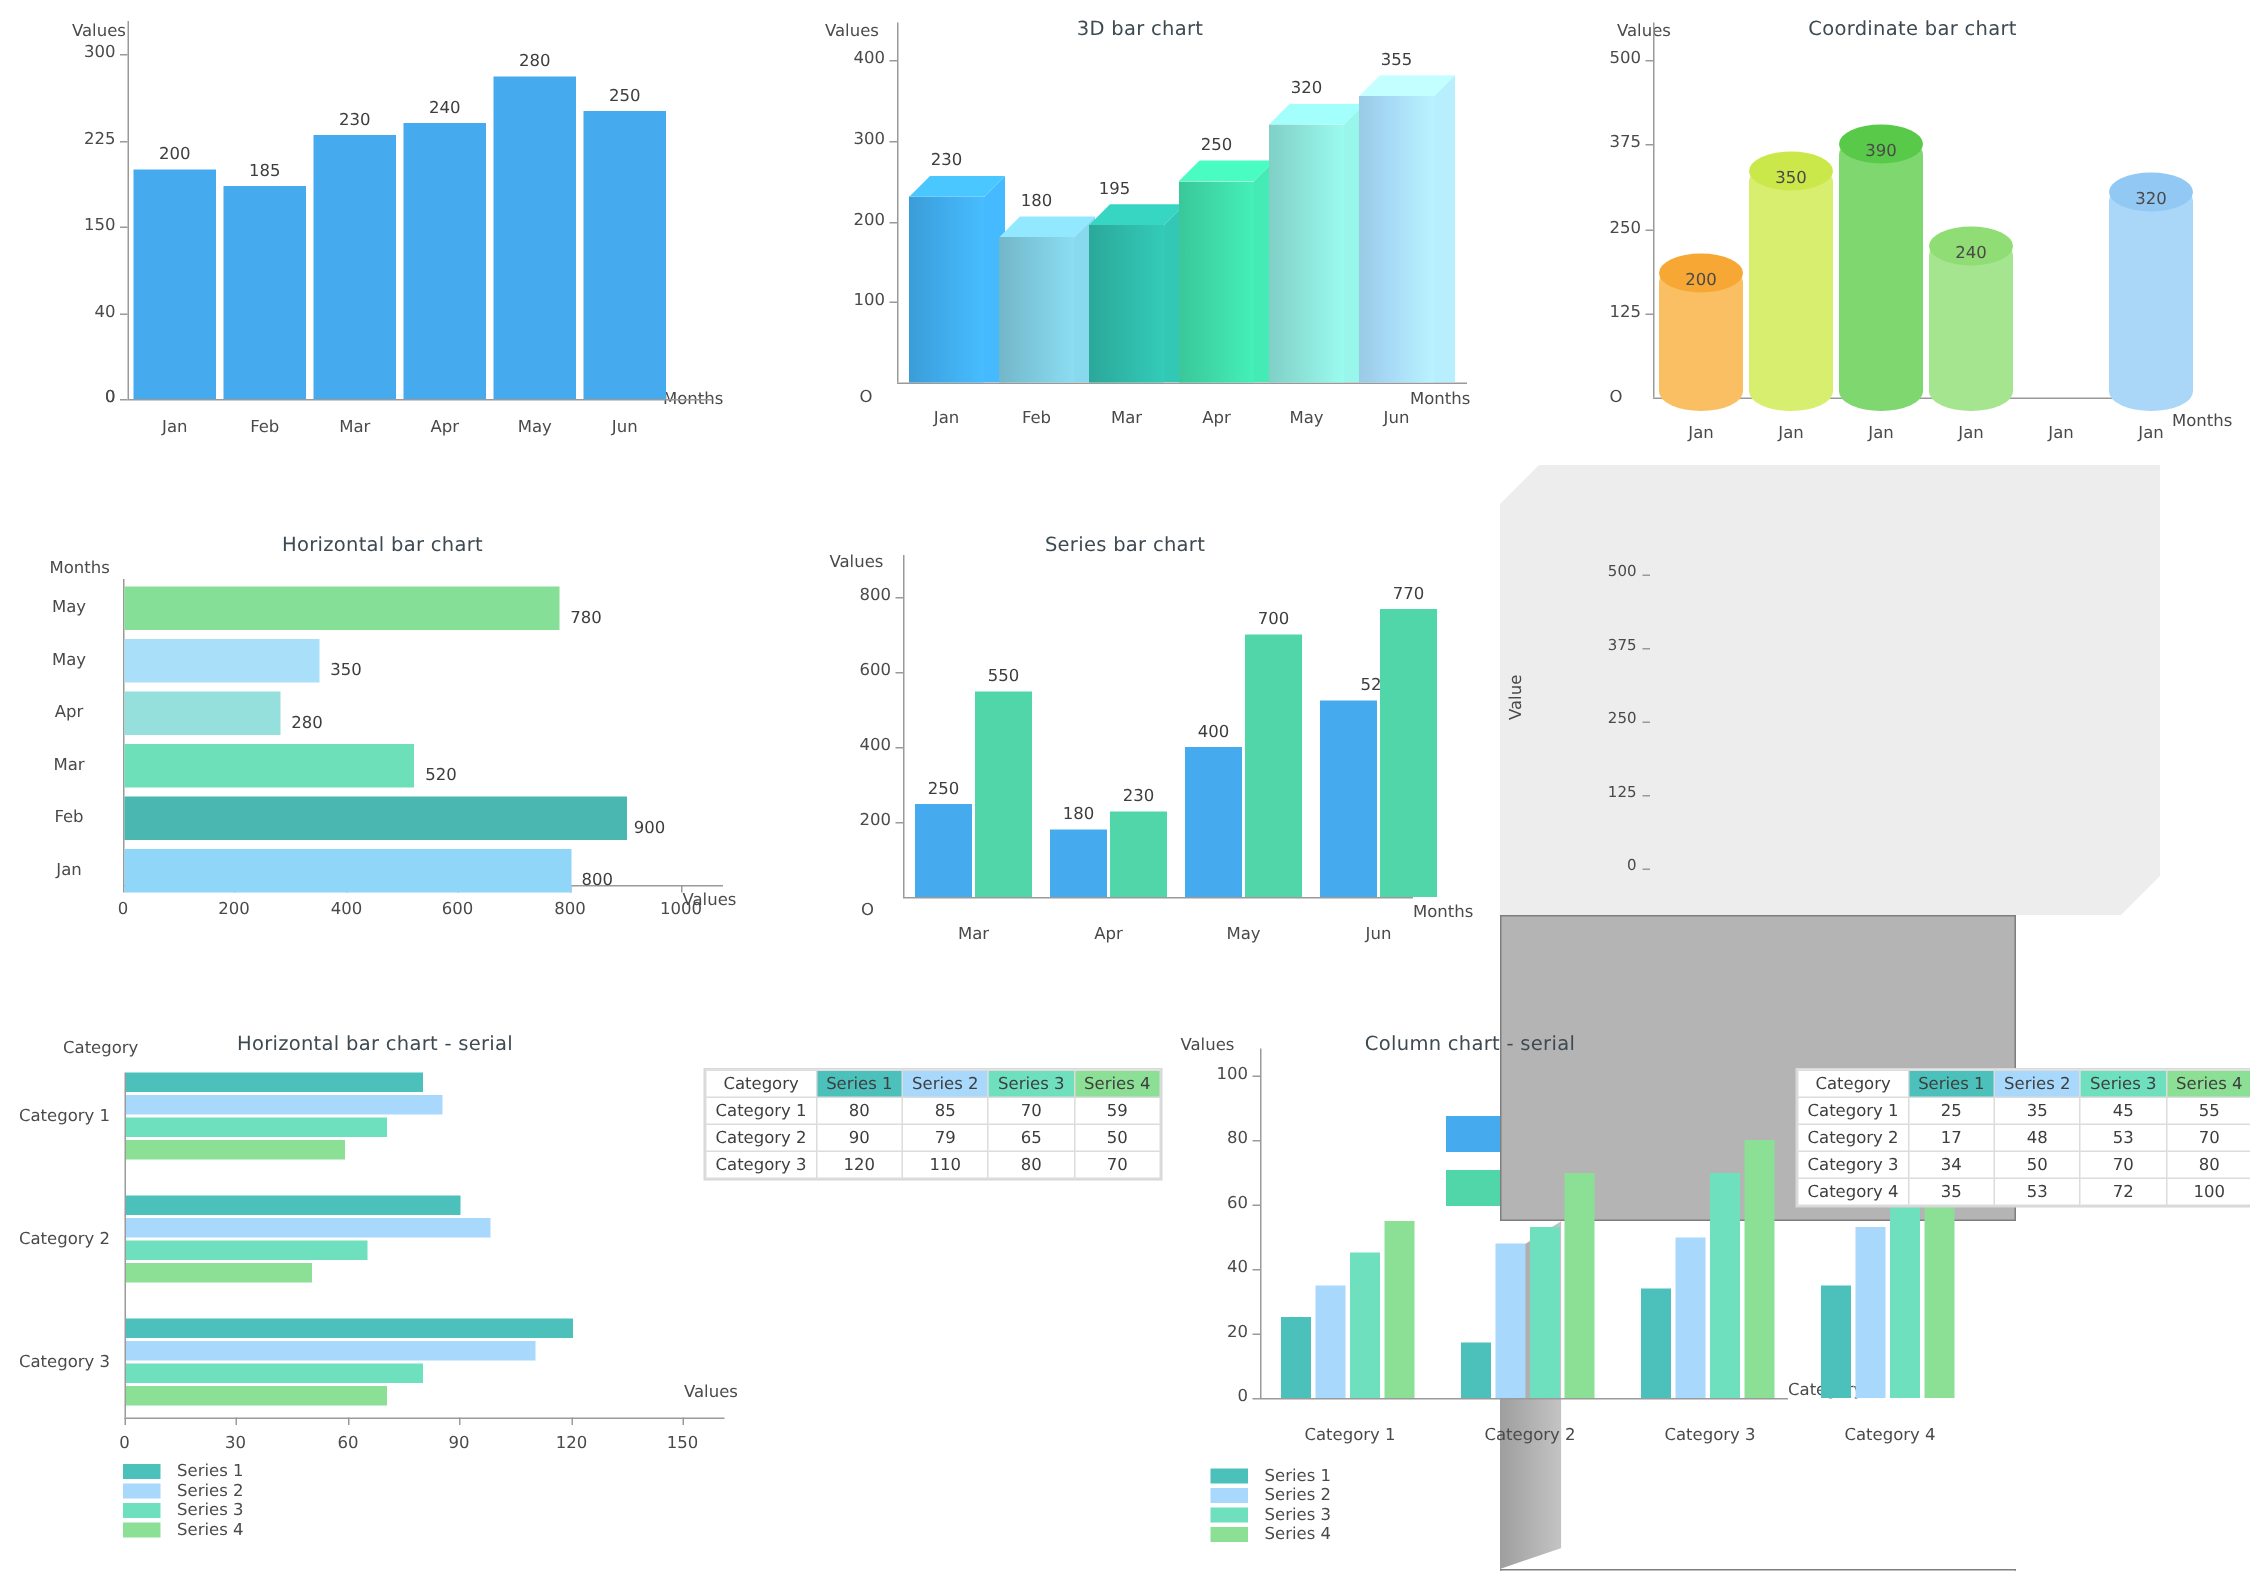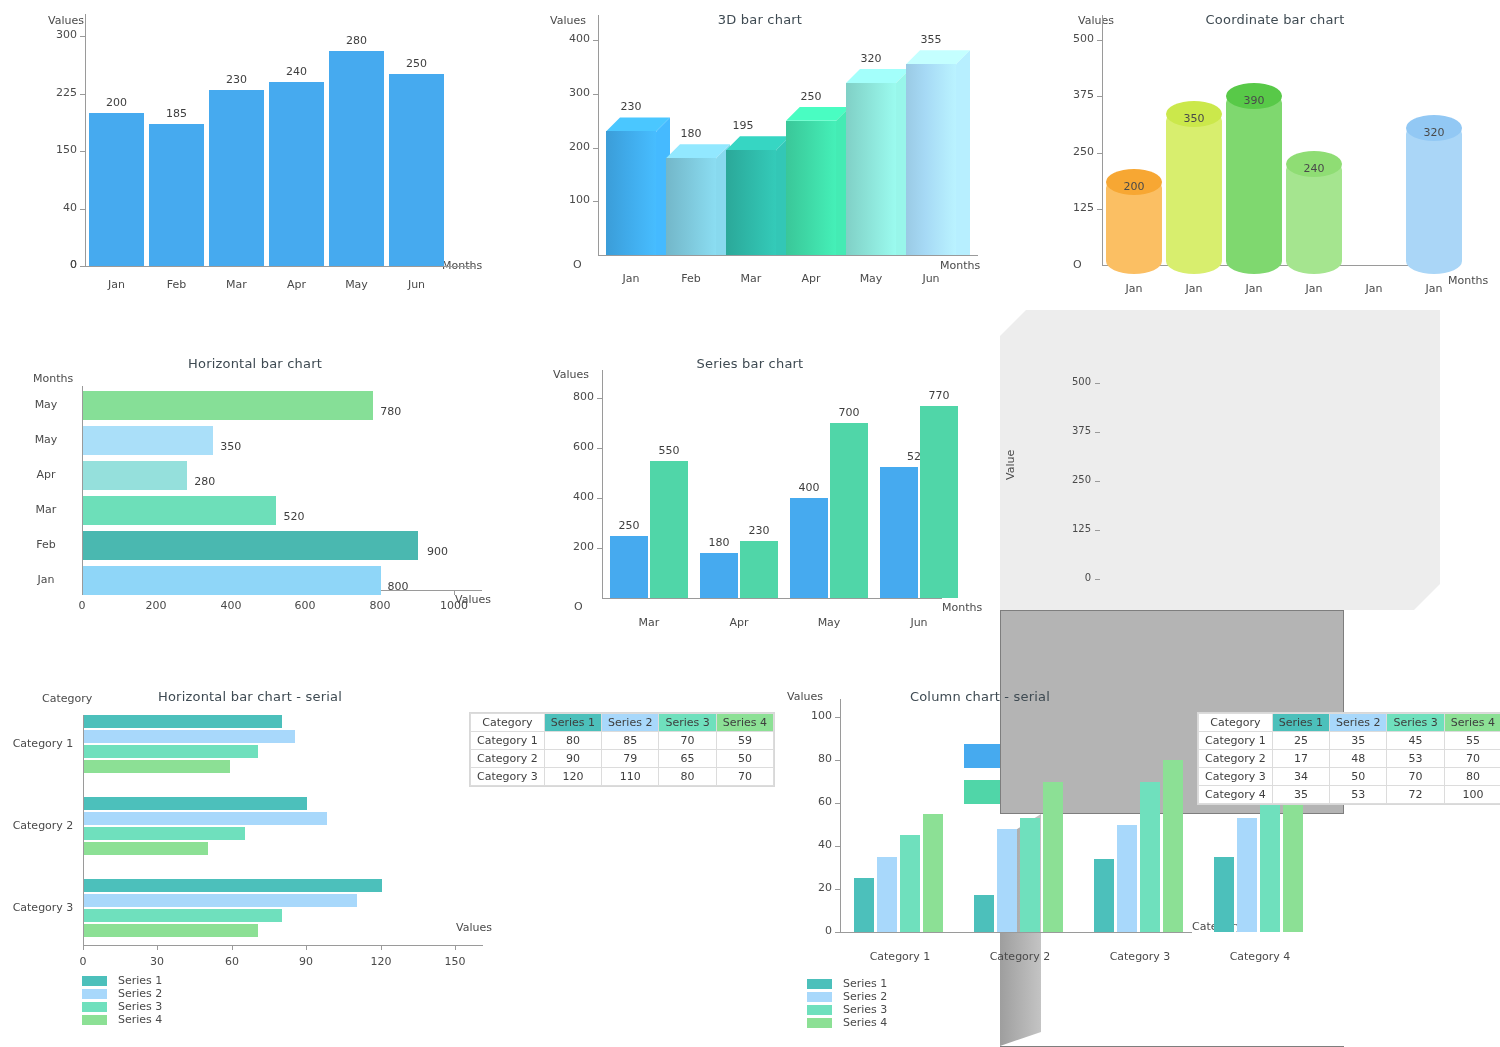--- a/index.html
+++ b/index.html
@@ -214,21 +214,21 @@
       <div class="bar" style="left:83px;top:86px;width:130.2px;height:29px;background:#aadff9;"></div>
       <div class="val-label" style="left:220.2px;top:99.5px;width:44px;text-align:left;">350</div>
       <div class="tick-label" style="left:20px;top:92.5px;width:52px;text-align:center;">May</div>
       <div class="bar" style="left:83px;top:121px;width:104.16000000000001px;height:29px;background:#95e0dc;"></div>
       <div class="val-label" style="left:194.16000000000003px;top:134.5px;width:44px;text-align:left;">280</div>
       <div class="tick-label" style="left:20px;top:127.5px;width:52px;text-align:center;">Apr</div>
       <div class="bar" style="left:83px;top:156px;width:193.44px;height:29px;background:#6ddfb9;"></div>
       <div class="val-label" style="left:283.44px;top:169.5px;width:44px;text-align:left;">520</div>
       <div class="tick-label" style="left:20px;top:162.5px;width:52px;text-align:center;">Mar</div>
       <div class="bar" style="left:83px;top:191px;width:334.8px;height:29px;background:#4ab8b0;"></div>
-      <div class="val-label" style="left:427px;top:204.5px;width:44px;text-align:left;">900</div>
+      <div class="val-label" style="left:411px;top:204.5px;width:44px;text-align:center;">900</div>
       <div class="tick-label" style="left:20px;top:197.5px;width:52px;text-align:center;">Feb</div>
       <div class="bar" style="left:83px;top:226px;width:297.6px;height:29px;background:#8fd6f8;"></div>
       <div class="val-label" style="left:387.6px;top:239.5px;width:44px;text-align:left;">800</div>
       <div class="tick-label" style="left:20px;top:232.5px;width:52px;text-align:center;">Jan</div>
     </div>
 </div>
 
 <div class="panel" style="left:540px;top:340px;width:510px;height:300px;">
   <div class="chart-title" style="top:16px;width:420px;">Series bar chart</div>
   <div class="axis-name" style="left:13px;top:28px;">Values</div>

